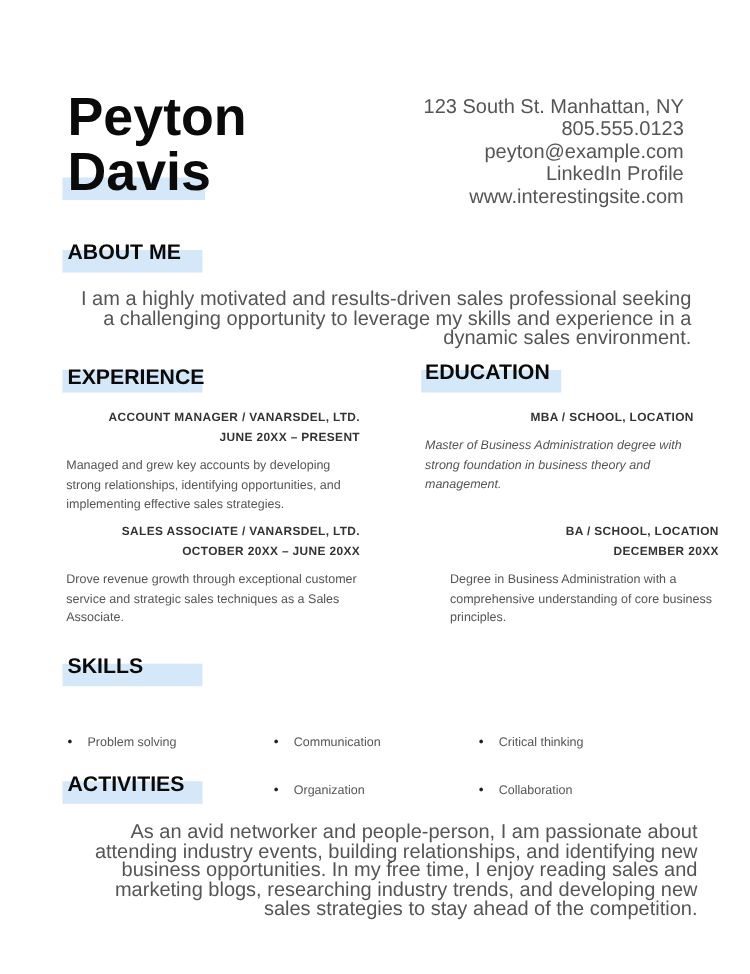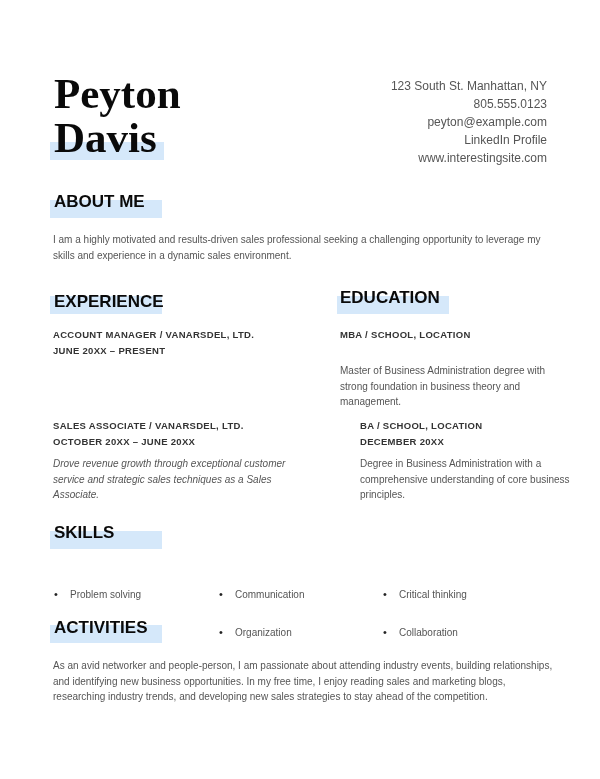--- a/index.html
+++ b/index.html
@@ -1,26 +1,26 @@
 <!DOCTYPE html>
 <html><head>
   <meta charset="utf-8">
   <style>
     html, body { margin: 0; padding: 0; background: #ffffff; }
     body { width: 600px; height: 779px; position: relative; overflow: hidden;
       font-family: "Liberation Sans", sans-serif; color: #555; }
     .abs { position: absolute; }
-    .name { left: 54px; top: 72px; font-weight: bold; font-size: 43px; line-height: 44px; color: #0a0a0a; letter-spacing: 0px; z-index: 2; font-family: Liberation Serif, serif; }
+    .name { left: 54px; top: 72px; font-weight: bold; font-size: 43px; line-height: 44px; color: #0a0a0a; letter-spacing: 0px; z-index: 2; }
     .name-hl { left: 50px; top: 142px; width: 114px; height: 18px; background: #d5e8fa; z-index: 1; }
-    .contact { right: 53px; top: 77px; text-align: right; font-size: 12px; line-height: 18px; color: #555; }
+    .contact { right: 53px; top: 77px; text-align: right; font-size: 16px; line-height: 18px; color: #555; }
     .contact div { white-space: nowrap; }
     .sec-head { font-weight: bold; font-size: 17px; color: #0a0a0a; z-index: 2; line-height: 20px; }
     .hl { background: #d5e8fa; height: 18px; z-index: 1; }
-    .para { font-size: 10px; line-height: 15.5px; color: #555; }
-    .job-title { font-size: 9.5px; line-height: 16px; font-weight: bold; color: #333; letter-spacing: 0.3px; }
+    .para { font-size: 16px; line-height: 15.5px; color: #555; text-align: right; }
+    .job-title { font-size: 9.5px; line-height: 16px; font-weight: bold; color: #333; letter-spacing: 0.3px; text-align: right; }
     .job-desc { font-size: 10px; line-height: 15.5px; color: #555; }
     .skills-list { list-style: none; margin: 0; padding: 0; font-size: 10px; line-height: 13.5px; color: #555; }
     .skills-list li { position: relative; padding-left: 16px; margin-top: 24px; }
     .skills-list li::before { content: "\2022"; position: absolute; left: 0; color: #222; font-size: 11px; }
   </style>
 </head>
 <body>
 
 <div class="abs name-hl"></div>
 <div class="abs name">
@@ -39,34 +39,35 @@
 <div class="abs hl" style="left:50px; top:200px; width:112px;"></div>
 <div class="abs sec-head" style="left:54px; top:192px;">ABOUT ME</div>
 <div class="abs para" style="left:53px; top:232px; width:500px;">I am a highly motivated and results-driven sales professional seeking a challenging opportunity to leverage my skills and experience in a dynamic sales environment.</div>
 
 <div class="abs hl" style="left:50px; top:296px; width:112px;"></div>
 <div class="abs sec-head" style="left:54px; top:292px;">EXPERIENCE</div>
 
 <div class="abs" style="left:53px; top:327px; width:235px;">
   <div class="job-title">ACCOUNT MANAGER / VANARSDEL, LTD.</div>
   <div class="job-title">JUNE 20XX – PRESENT</div>
+  <div class="job-desc" style="margin-top:6px;">Managed and grew key accounts by developing strong relationships, identifying opportunities, and implementing effective sales strategies.</div>
 </div>
 
 <div class="abs" style="left:53px; top:418px; width:235px;">
   <div class="job-title">SALES ASSOCIATE / VANARSDEL, LTD.</div>
   <div class="job-title">OCTOBER 20XX – JUNE 20XX</div>
-  <div class="job-desc" style="margin-top:6px;font-style:italic;">Drove revenue growth through exceptional customer service and strategic sales techniques as a Sales Associate.</div>
+  <div class="job-desc" style="margin-top:6px;">Drove revenue growth through exceptional customer service and strategic sales techniques as a Sales Associate.</div>
 </div>
 
 <div class="abs hl" style="left:337px; top:296px; width:112px;"></div>
 <div class="abs sec-head" style="left:340px; top:288px;">EDUCATION</div>
 
 <div class="abs" style="left:340px; top:327px; width:215px;">
   <div class="job-title">MBA / SCHOOL, LOCATION</div>
-  <div class="job-desc" style="margin-top:20px;">Master of Business Administration degree with strong foundation in business theory and management.</div>
+  <div class="job-desc" style="margin-top:6px;font-style:italic;">Master of Business Administration degree with strong foundation in business theory and management.</div>
 </div>
 
 <div class="abs" style="left:360px; top:418px; width:215px;">
   <div class="job-title">BA / SCHOOL, LOCATION</div>
   <div class="job-title">DECEMBER 20XX</div>
   <div class="job-desc" style="margin-top:6px;">Degree in Business Administration with a comprehensive understanding of core business principles.</div>
 </div>
 
 <div class="abs hl" style="left:50px; top:531px; width:112px;"></div>
 <div class="abs sec-head" style="left:54px; top:523px;">SKILLS</div>

